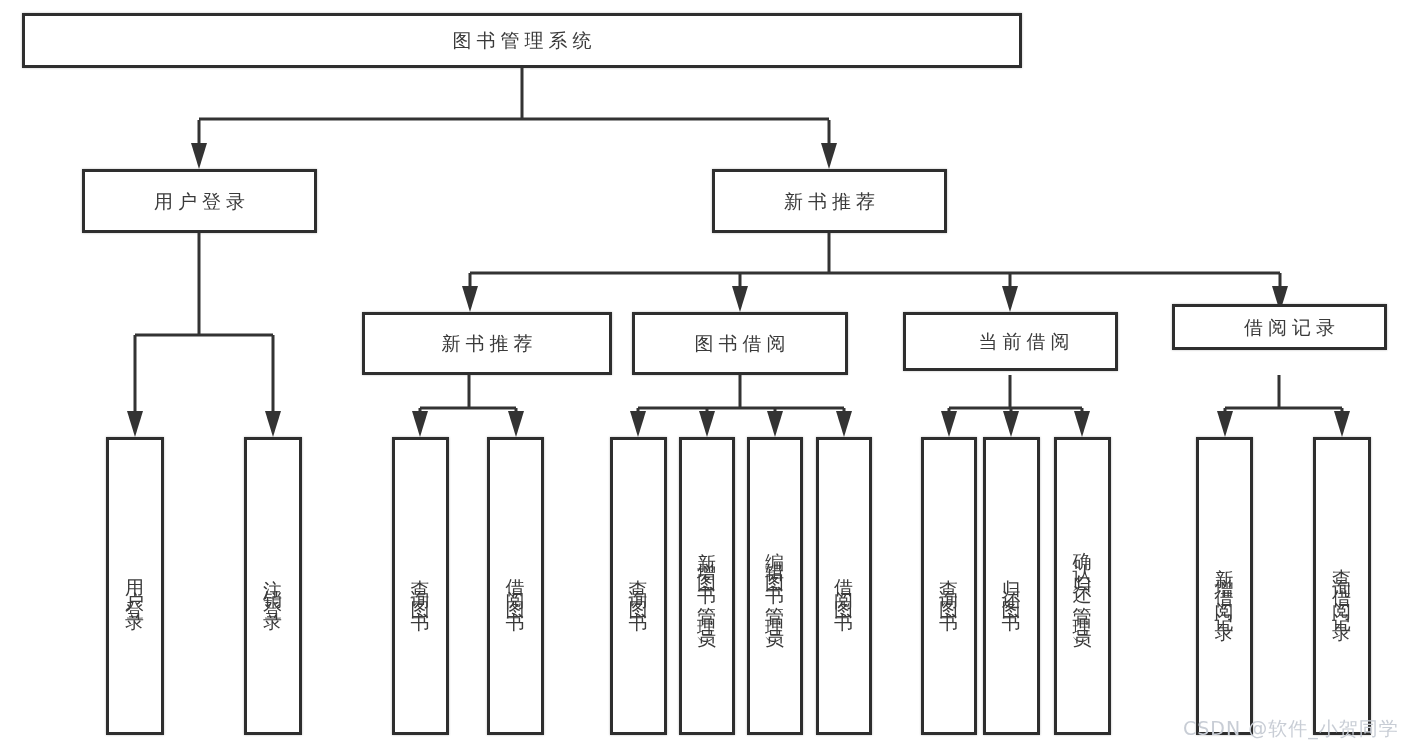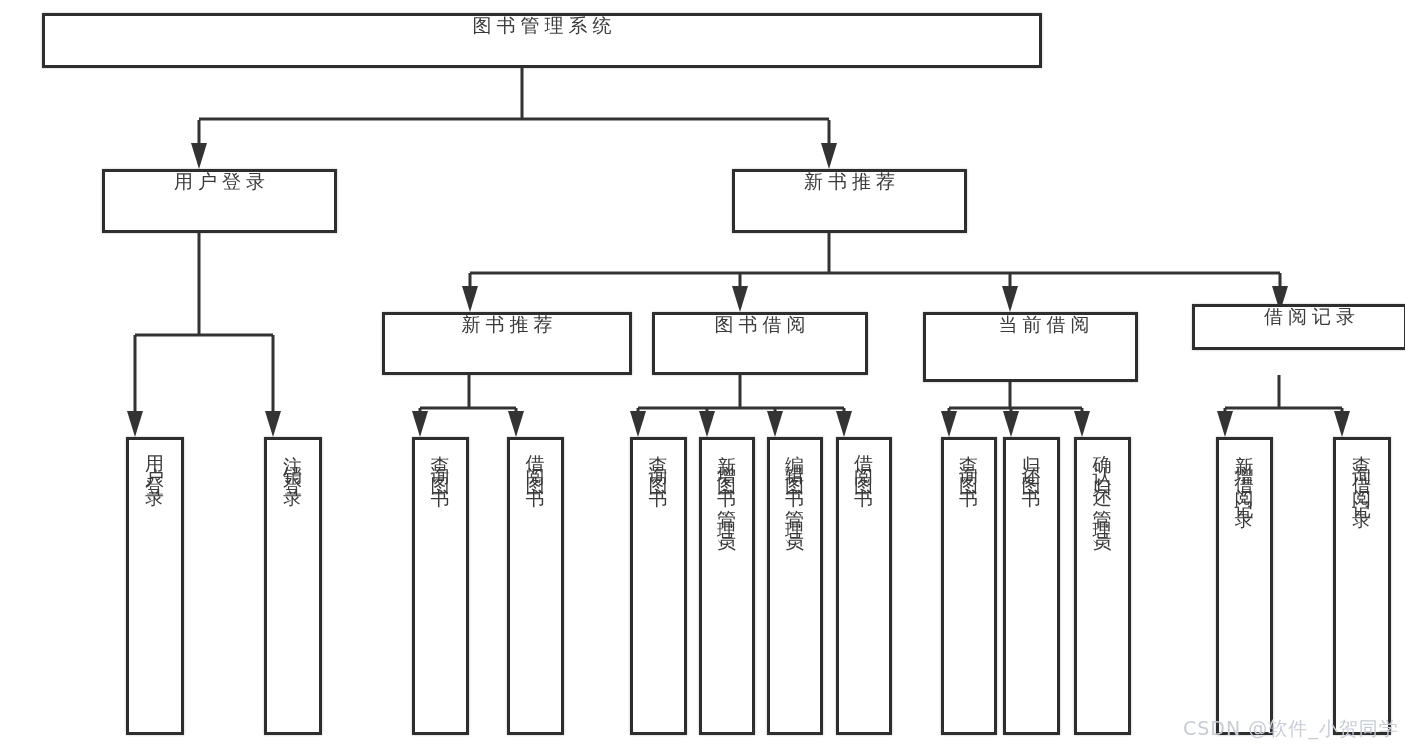--- a/index.html
+++ b/index.html
@@ -9,24 +9,23 @@
     background:#ffffff;
     font-family:"DejaVu Sans","Liberation Sans",sans-serif;
     overflow:hidden;
   }
   .wires{position:absolute;left:0;top:0;z-index:0;}
   .box{
     position:absolute;
     box-sizing:border-box;
     background:#ffffff;
     border:3px solid #2e2e2e;
-    display:flex;justify-content:center;
+    display:flex;align-items:center;justify-content:center;
     z-index:2;
     box-shadow:0 0 2px rgba(60,60,60,.35);
-    margin-left:20px;
   }
   .hlabel{
     color:#3a3a3a;
     font-size:19px;
     letter-spacing:5px;
     text-indent:5px; 
     white-space:nowrap;
     line-height:1;
   }
   .vlabel{
@@ -39,21 +38,21 @@
     white-space:nowrap;
   }
   
   #b-root{left:22px;top:13px;width:1000px;height:55px;}
   
   #b-login{left:82px;top:169px;width:235px;height:64px;}
   #b-mgmt{left:712px;top:169px;width:235px;height:64px;}
   
   #b-rec{left:362px;top:312px;width:250px;height:63px;}
   #b-borrow{left:632px;top:312px;width:216px;height:63px;}
-  #b-current{left:903px;top:312px;width:215px;height:70px;padding-left:27px;}
+  #b-current{left:903px;top:312px;width:215px;height:59px;padding-left:27px;}
   #b-records{left:1172px;top:304px;width:215px;height:46px;padding-left:20px;}
   
   .leaf{top:437px;height:298px;}
   #l-login{left:106px;width:58px;}
   #l-logout{left:244px;width:58px;}
   #l-rec-q{left:392px;width:57px;}
   #l-rec-b{left:487px;width:57px;}
   #l-bw-q{left:610px;width:57px;}
   #l-bw-add{left:679px;width:56px;}
   #l-bw-edit{left:747px;width:56px;}

